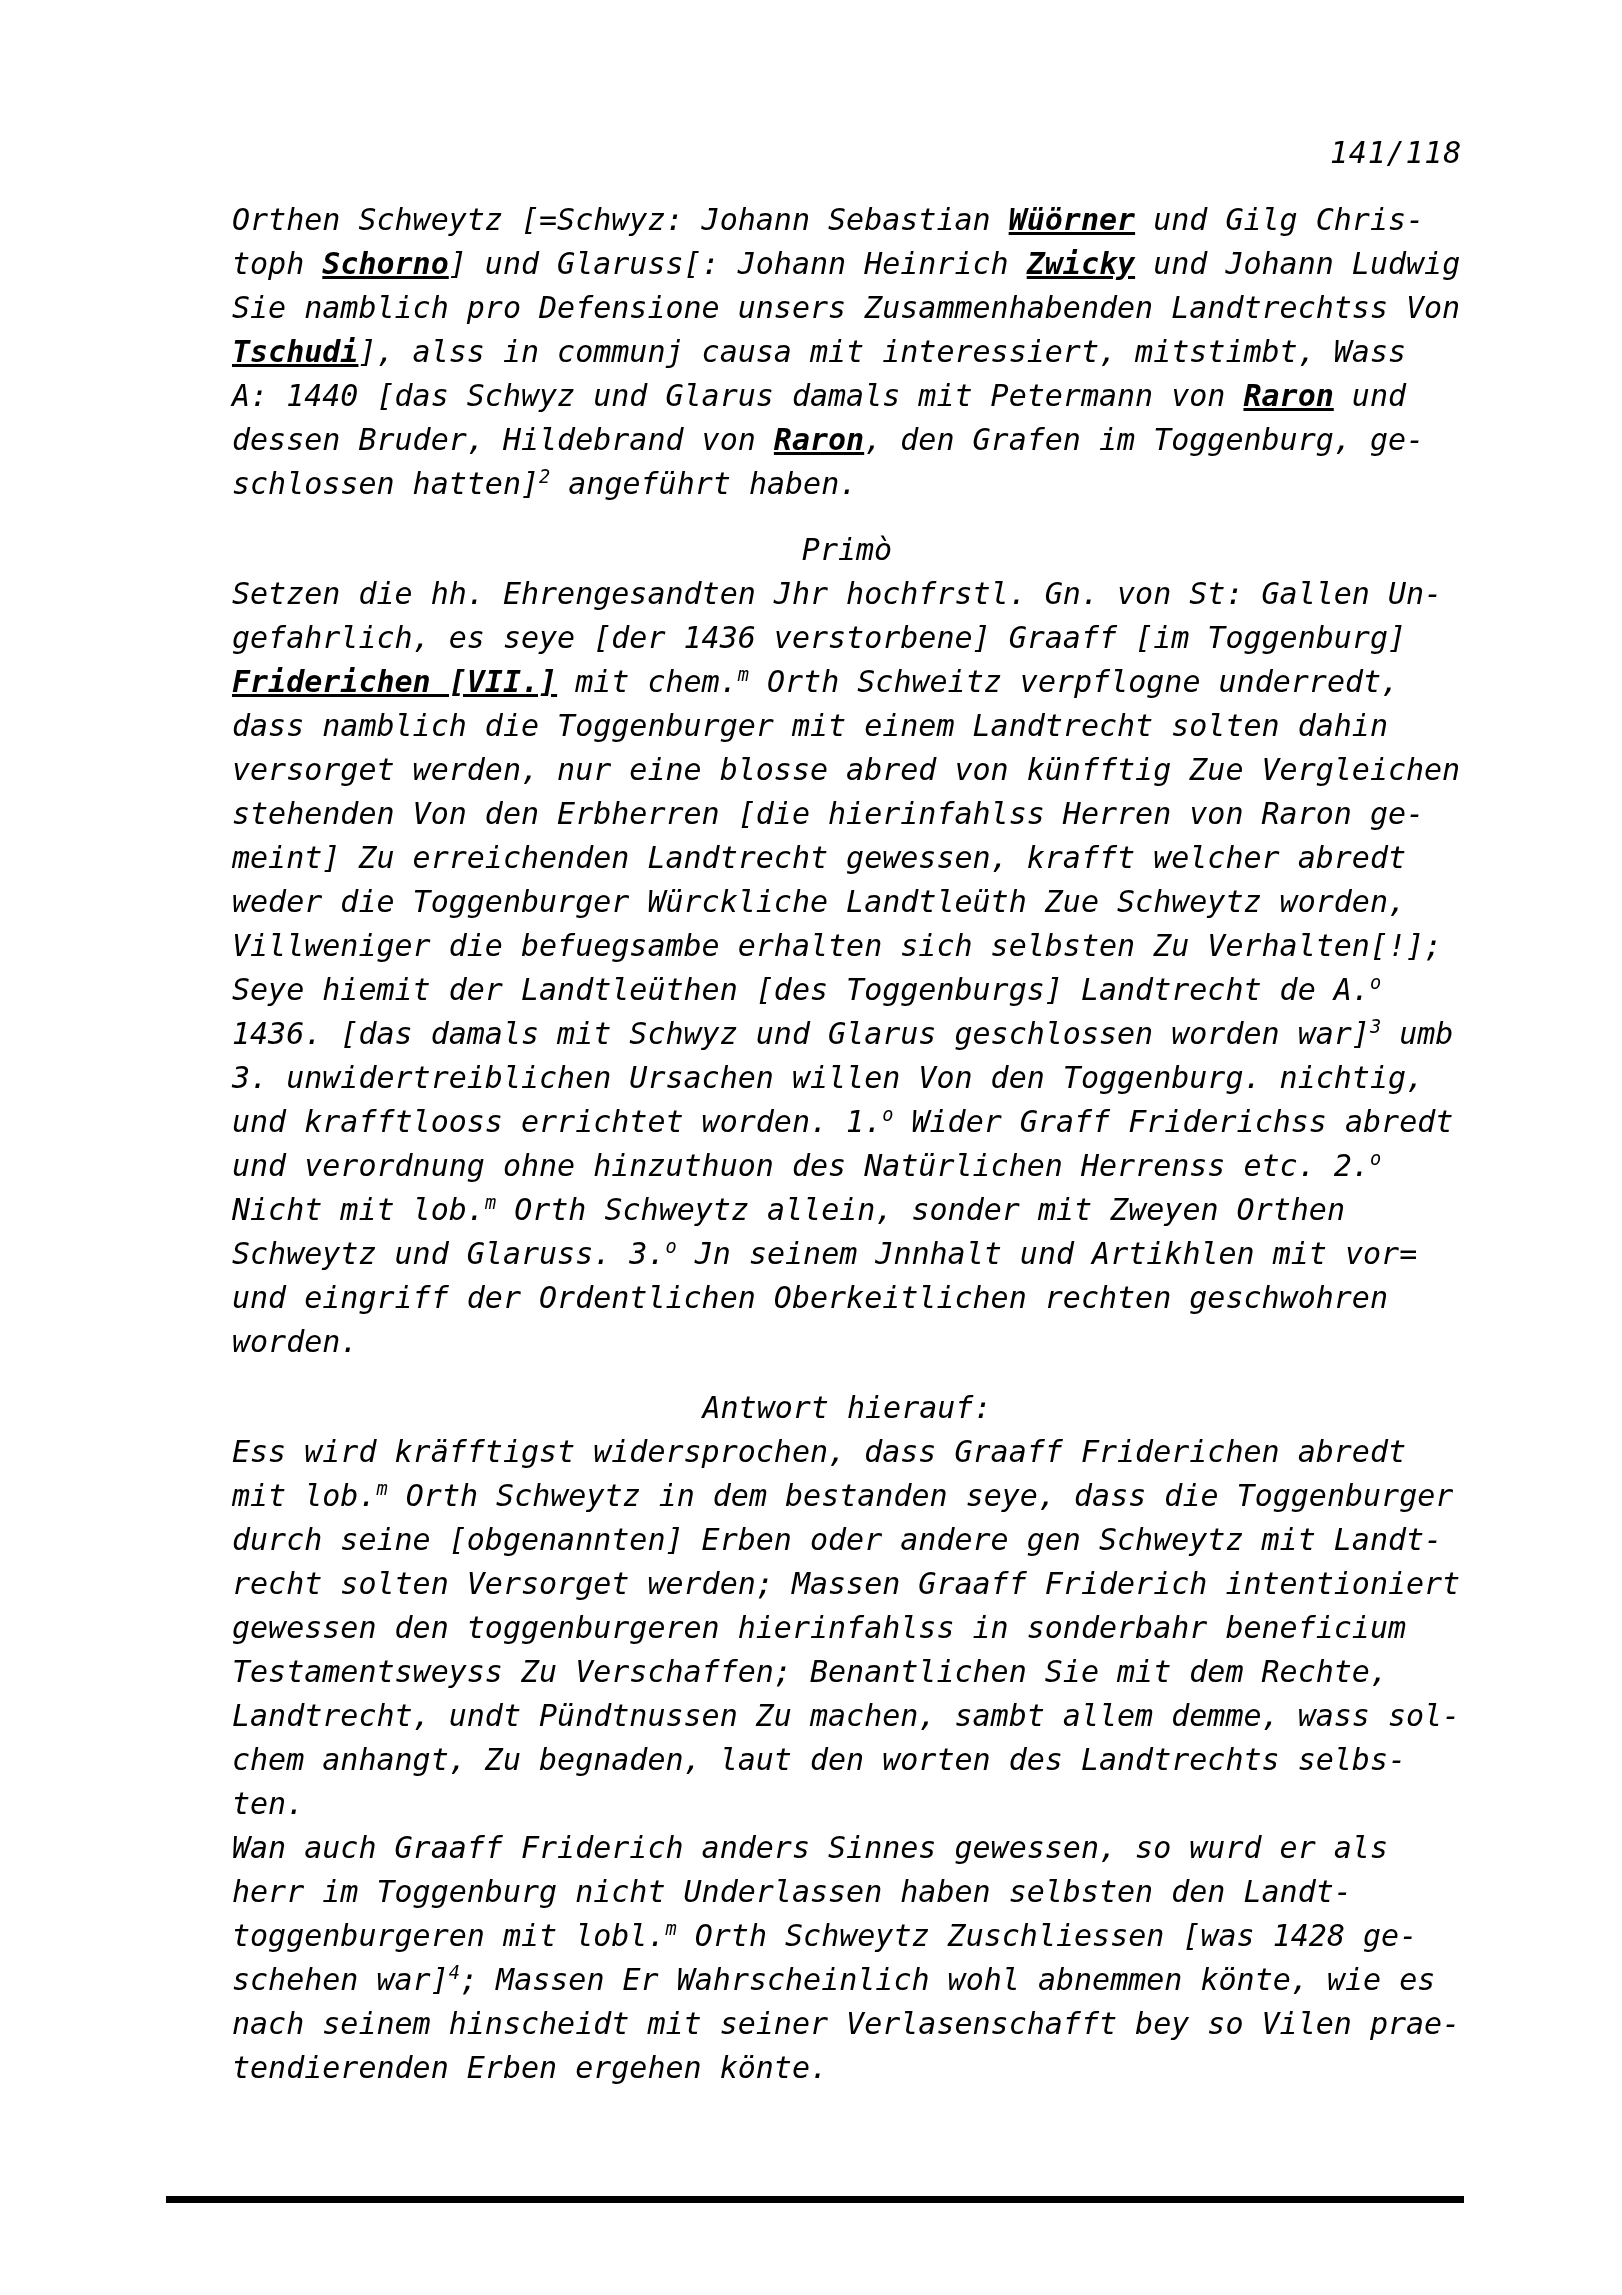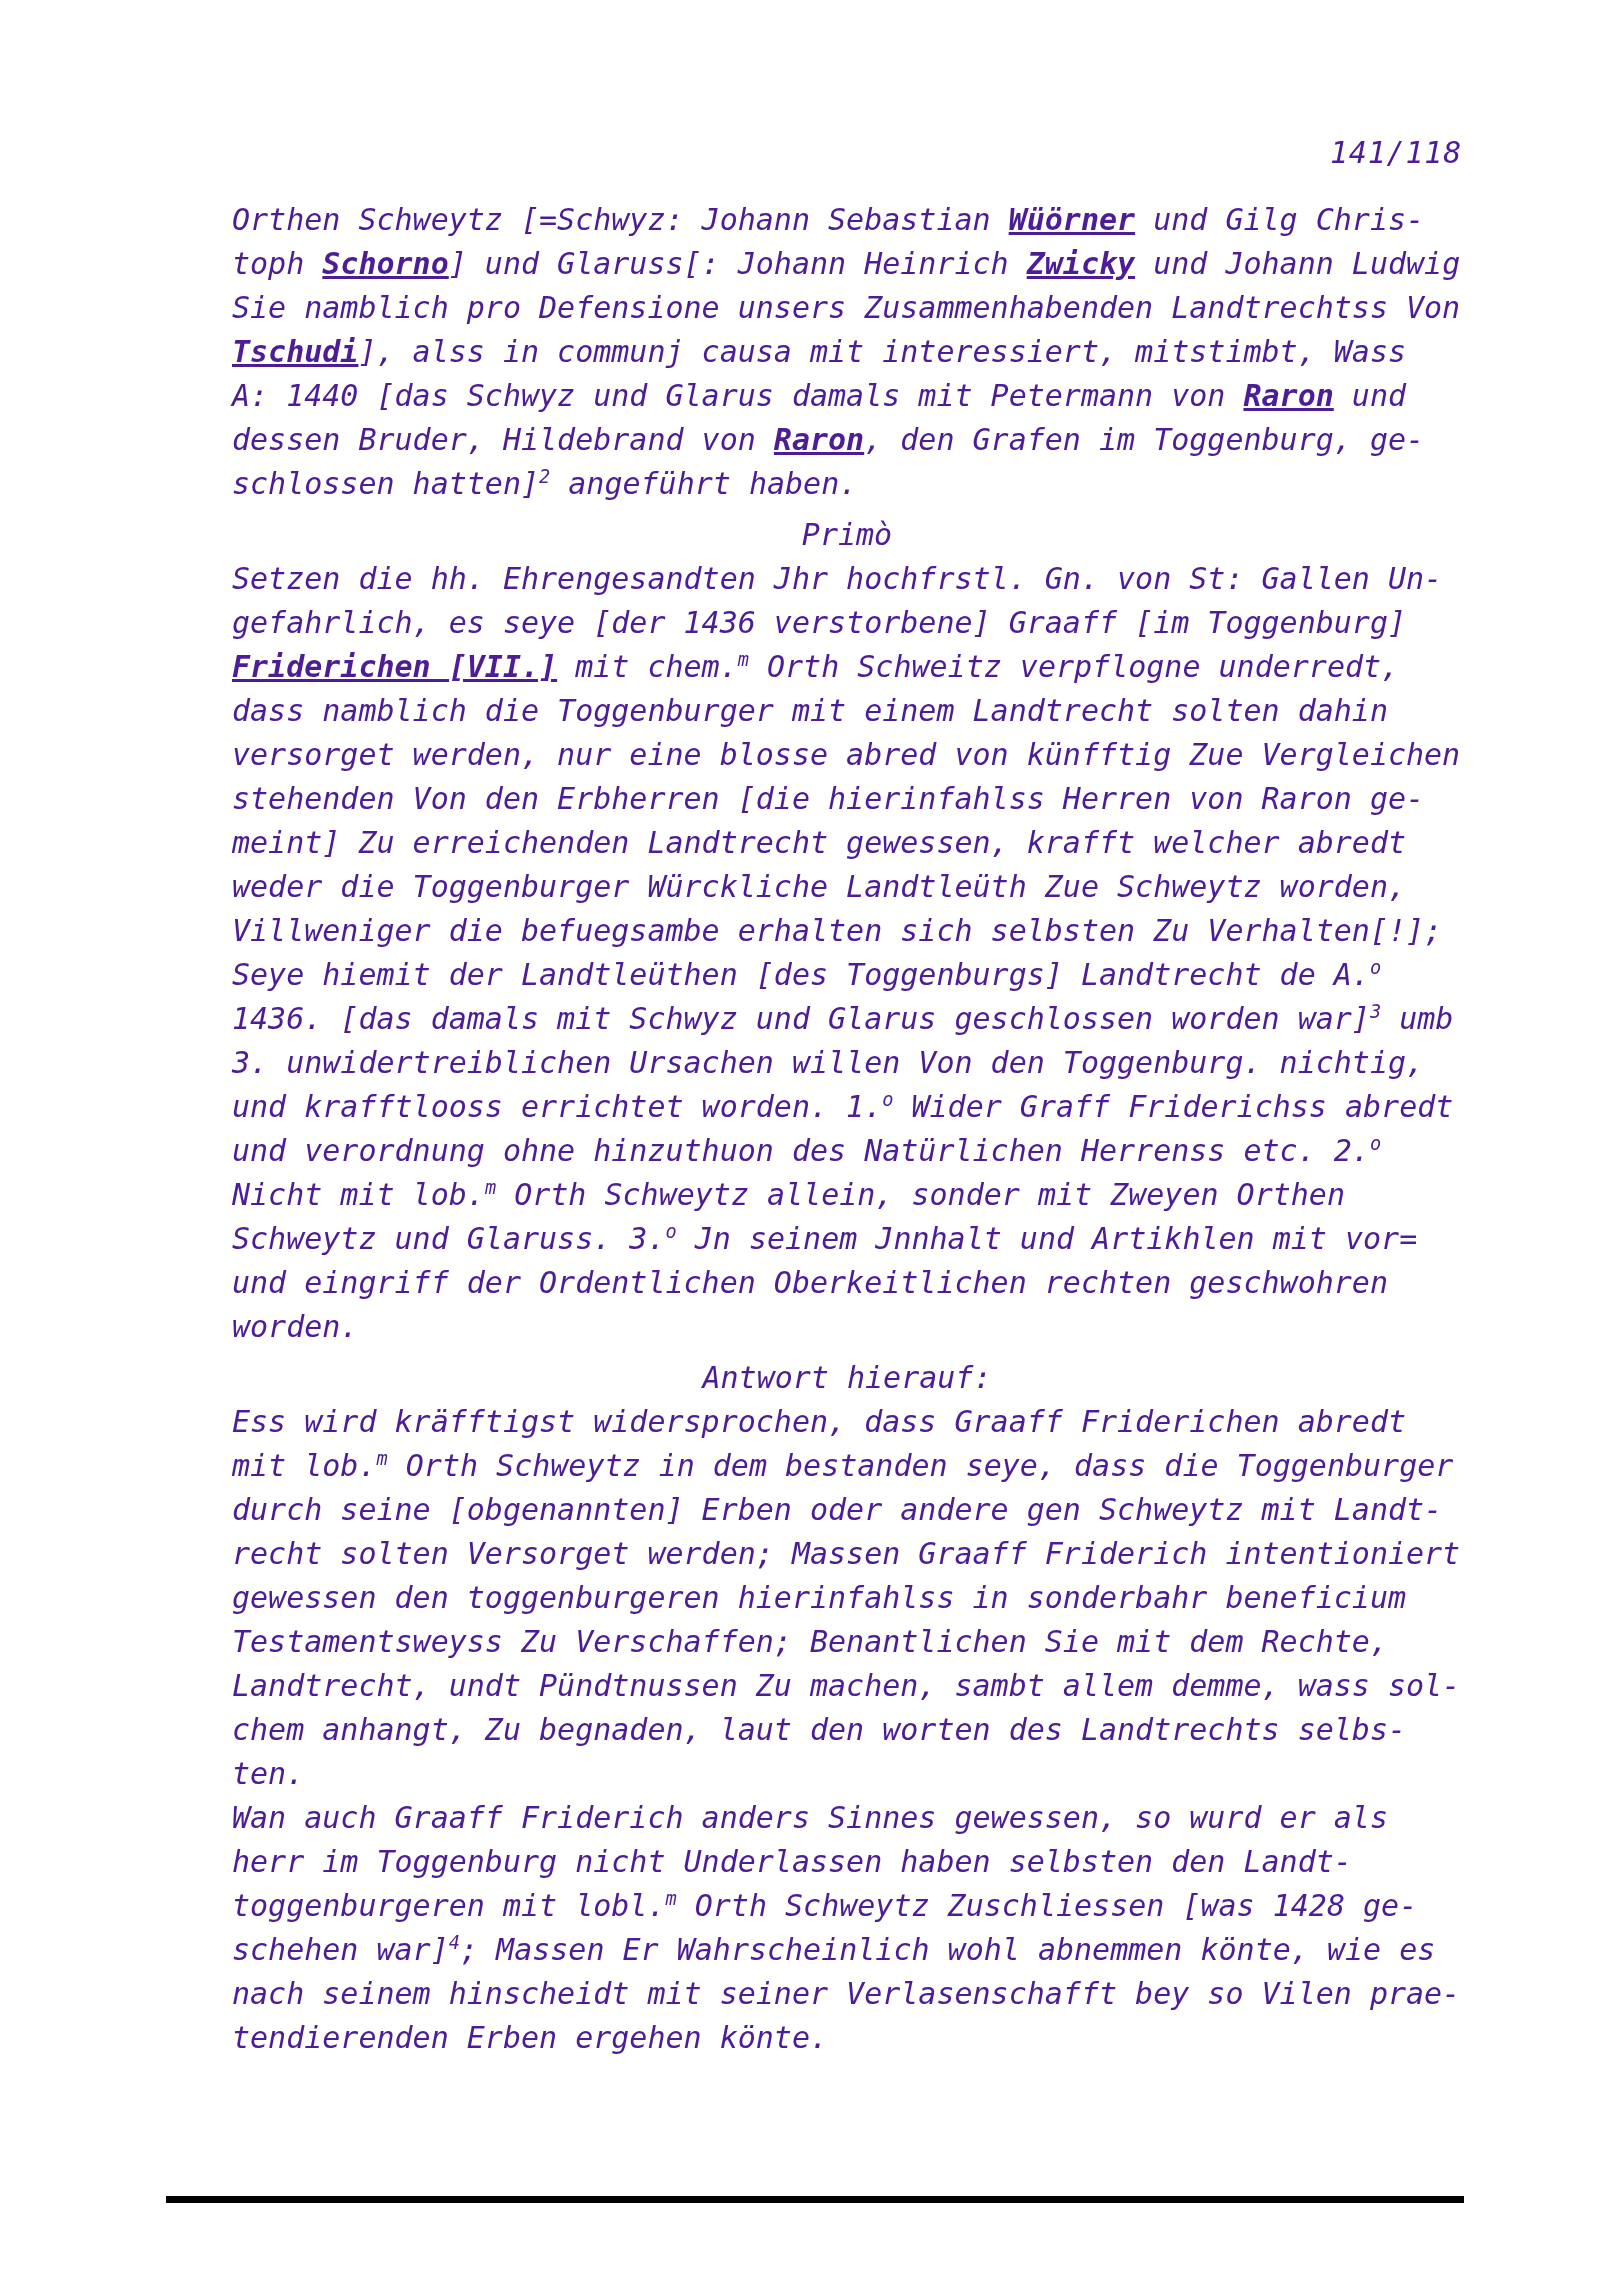--- a/index.html
+++ b/index.html
@@ -4,21 +4,21 @@
 <style>
   * { margin: 0; padding: 0; box-sizing: border-box; }
   html, body { background: #ffffff; }
   .page {
     position: relative;
     width: 1622px;
     height: 2205px;
     background: #ffffff;
     font-family: "DejaVu Sans Mono", "Liberation Mono", monospace;
     font-style: italic;
-    color: #4c1d95;
+    color: #000000;
     overflow: hidden;
     margin: 0 auto;
   }
   .page-number {
     position: absolute;
     top: 135px;
     left: 232px;
     width: 1230px;
     text-align: right;
     font-size: 30px;
@@ -26,21 +26,21 @@
   }
   .content {
     position: absolute;
     top: 198px;
     left: 232px;
     width: 1314px;
     font-size: 30px;
     line-height: 44px;
   }
   .line { white-space: pre; }
-  .heading { text-align: center; margin-top: 7px; width: 1230px; }
+  .heading { text-align: center; margin-top: 22px; width: 1230px; }
   .para { margin: 0; }
   .b { font-weight: bold; text-decoration: underline; }
   .sup { font-size: 0.62em; vertical-align: super; line-height: 0; }
   .scan-bar {
     position: absolute;
     left: 166px;
     bottom: 2.4px;
     width: 1298px;
     height: 6.5px;
     background: #000000;

